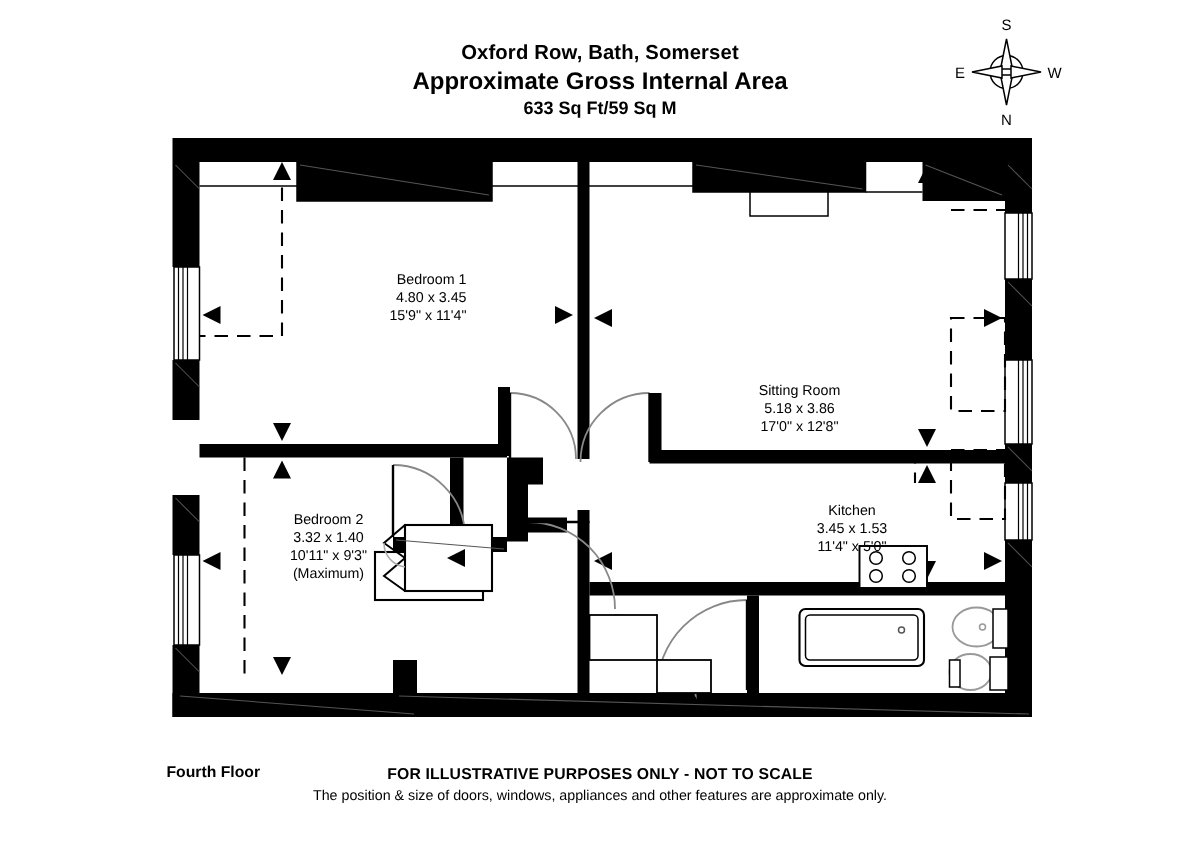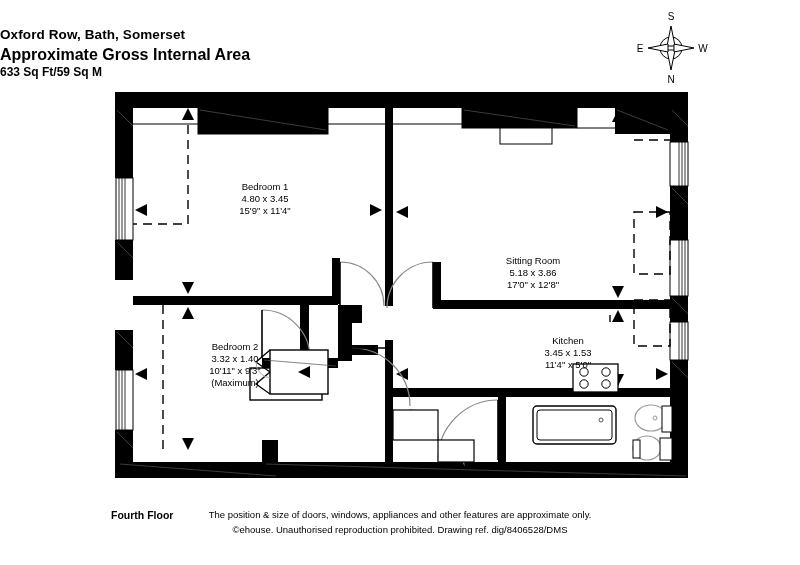--- a/index.html
+++ b/index.html
@@ -22,21 +22,21 @@
     width: 800px;
     height: 565px;
   }
 
   
   .header {
     position: absolute;
     left: 0;
     top: 26px;
     width: 800px;
-    text-align: left;
+    text-align: center;
     line-height: 1.32;
   }
   .header .addr {
     font-size: 13.5px;
     font-weight: bold;
     letter-spacing: 0.1px;
   }
   .header .sub1 {
     font-size: 16px;
     font-weight: bold;
@@ -71,23 +71,23 @@
     font-size: 9.5px;
     line-height: 1.28;
     white-space: nowrap;
     color: #000;
   }
   .room-label .rl-name { display: block; }
   .room-label .rl-m    { display: block; }
   .room-label .rl-ft   { display: block; }
   .room-label .rl-note { display: block; }
 
-  #label-bed1 { left: 200px; top: 181px; width: 130px; }
+  #label-bed1 { left: 181px; top: 181px; width: 130px; text-align: right; }
   #label-sit  { left: 463px; top: 207px; width: 140px; margin-top: 48px; }
-  #label-bed2 { left: 168px; top: 341px; width: 134px; }
+  #label-bed2 { left: 152px; top: 341px; width: 134px; }
   #label-kit  { left: 508px; top: 335px; width: 120px; }
 
   
   .floor-name {
     position: absolute;
     left: 111px;
     top: 509px;
     font-size: 10.5px;
     font-weight: bold;
   }
@@ -398,17 +398,17 @@
   </div>
 
   <div class="room-label" id="label-kit">
     <span class="rl-name">Kitchen</span>
     <span class="rl-m">3.45 x 1.53</span>
     <span class="rl-ft">11'4" x 5'0"</span>
   </div>
 
   <div class="floor-name">Fourth Floor</div>
   <div class="footer">
+    <div class="f1">FOR ILLUSTRATIVE PURPOSES ONLY - NOT TO SCALE</div>
     <div class="f2">The position &amp; size of doors, windows, appliances and other features are approximate only.</div>
-    <div class="f3">©ehouse. Unauthorised reproduction prohibited. Drawing ref. dig/8406528/DMS</div>
   </div>
 
 </div>
 
 </body></html>

